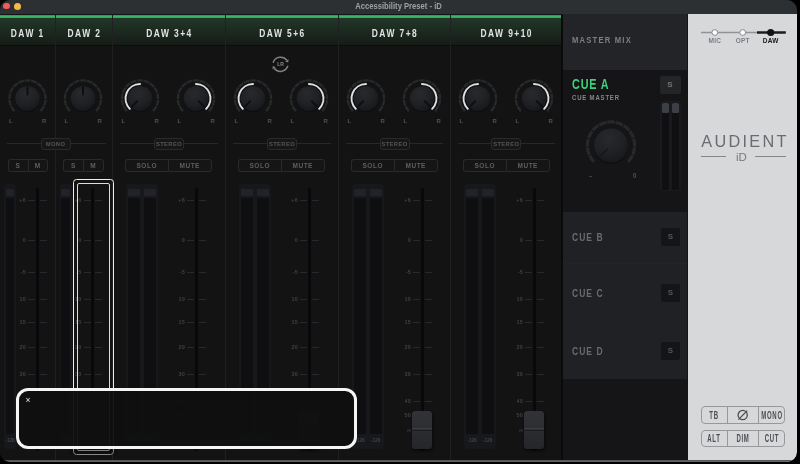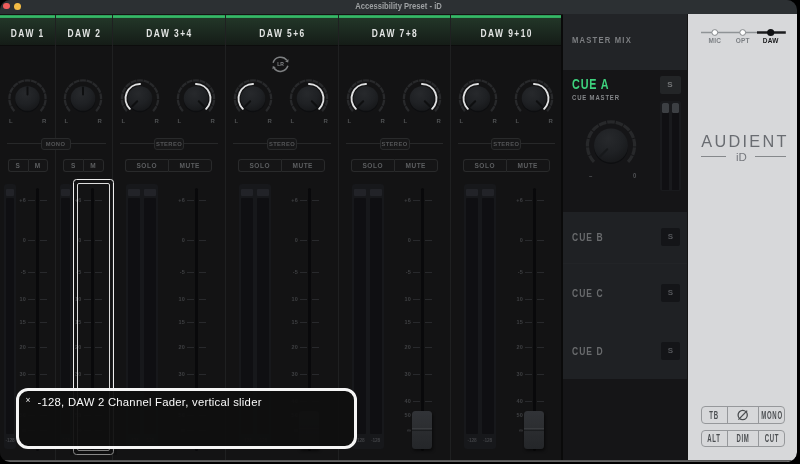--- a/index.html
+++ b/index.html
@@ -455,14 +455,13 @@
 <div class="abs" style="left:694px;top:433.3px;width:40px;text-align:center;font-size:10px;font-weight:bold;color:#4a4d50;letter-spacing:1.2px;transform:scaleX(.6);transform-origin:center">ALT</div>
 <div class="abs" style="left:722.6px;top:433.3px;width:40px;text-align:center;font-size:10px;font-weight:bold;color:#4a4d50;letter-spacing:1.2px;transform:scaleX(.6);transform-origin:center">DIM</div>
 <div class="abs" style="left:751.6px;top:433.3px;width:40px;text-align:center;font-size:10px;font-weight:bold;color:#4a4d50;letter-spacing:1.2px;transform:scaleX(.6);transform-origin:center">CUT</div>
 <svg class="abs" style="left:734px;top:408px" width="18" height="14" viewBox="0 0 18 14">
 <circle cx="8.7" cy="7" r="4.6" stroke="#4a4d50" stroke-width="1.3" fill="none"></circle>
 <line x1="4.4" y1="11.6" x2="13.2" y2="2.6" stroke="#4a4d50" stroke-width="1.3"></line>
 </svg>
 <div class="abs" style="left:70px;top:449px;width:47px;height:6px;background:rgba(10,10,10,.45)"></div>
 <div class="abs" style="left:16px;top:388px;width:340.5px;height:61px;background:rgba(16,16,16,.96);border:3.5px solid #f5f5f5;border-radius:12px"></div>
 <div class="abs" style="left:25.5px;top:394.5px;color:#e8e8e8;font-size:8.5px">×</div>
-<div class="abs" style="left:37.5px;top:396.2px;color:#fafafa;font-size:11.3px;letter-spacing:.25px">-128, DAW 2 Channel Fader, vertical slider</div>
 <div class="abs" style="left:0;top:459.5px;width:797px;height:3px;background:linear-gradient(#4a4a4a,#6a6a6a 45%,#2e2e2e);border-radius:0 0 6px 6px"></div>
 </div>
 </body></html>

